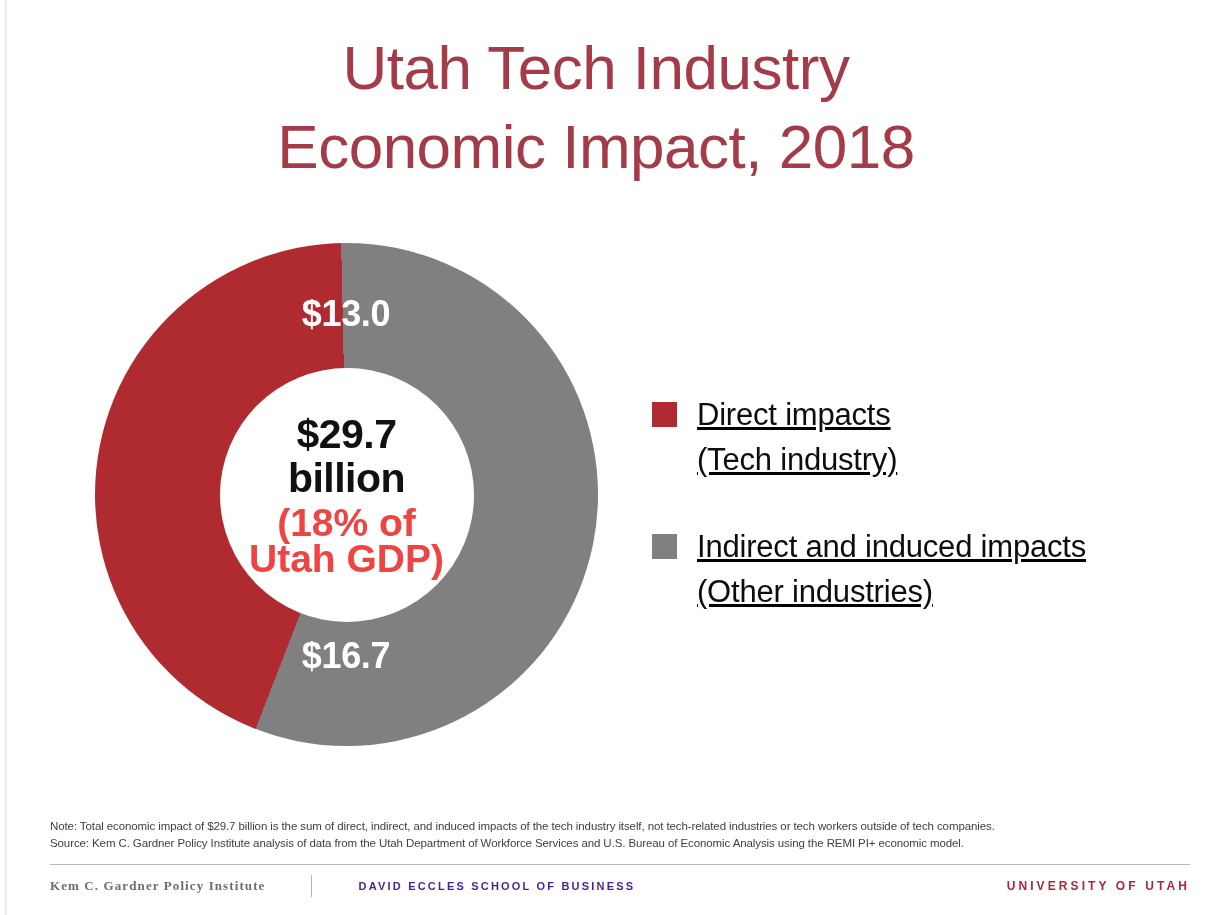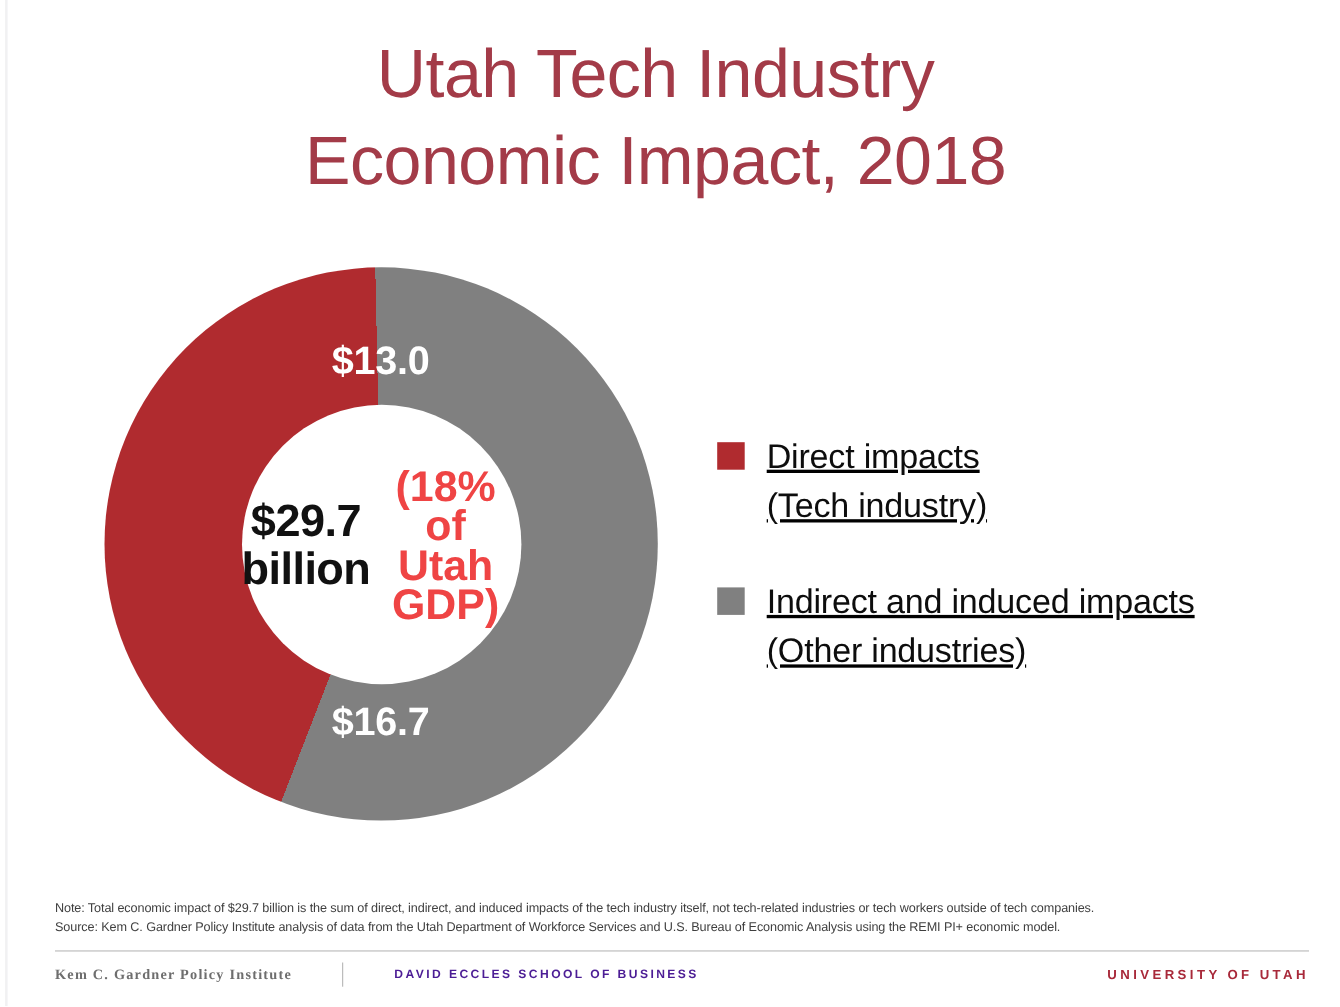--- a/index.html
+++ b/index.html
@@ -68,21 +68,21 @@
     position: absolute;
     left: 50%;
     top: 50%;
     width: 254px;
     height: 254px;
     margin-left: -127px;
     margin-top: -127px;
     border-radius: 50%;
     background: #ffffff;
     display: flex;
-    flex-direction: row;
+    flex-direction: column;
     align-items: center;
     justify-content: center;
   }
   .center-big {
     font-size: 41px;
     font-weight: bold;
     color: #111111;
     line-height: 44px;
     text-align: center;
     letter-spacing: -0.5px;
@@ -100,21 +100,21 @@
     position: absolute;
     width: 200px;
     text-align: center;
     color: #ffffff;
     font-size: 36px;
     font-weight: bold;
     letter-spacing: -0.3px;
   }
   .slice-label.top {
     left: 151px;
-    top: 64px;
+    top: 50px;
   }
   .slice-label.bottom {
     left: 151px;
     top: 392px;
   }
 
   
   .legend {
     position: absolute;
     left: 652px;

